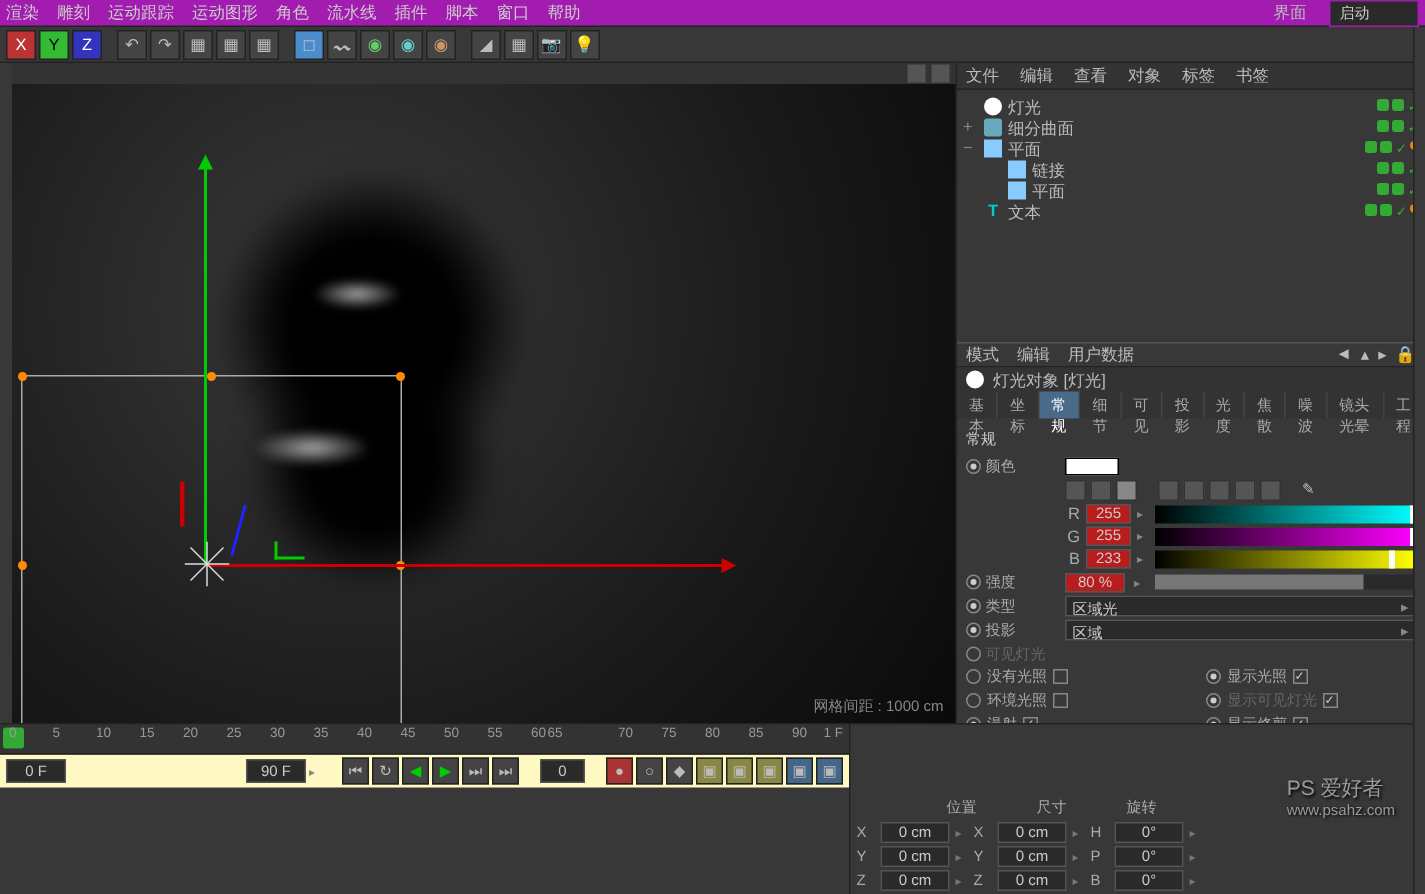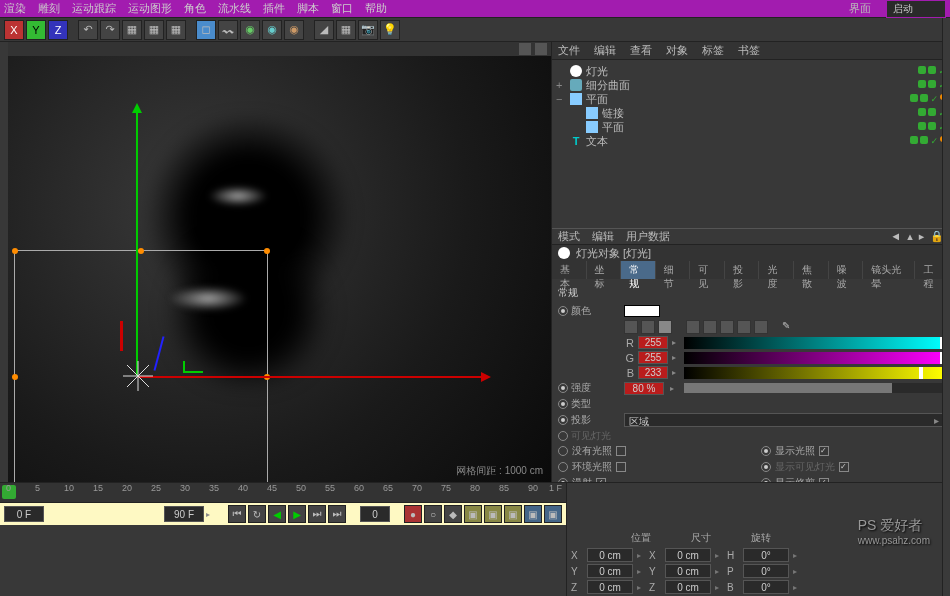--- a/index.html
+++ b/index.html
@@ -11,21 +11,21 @@
 .layout-select { background: #2a2a2a; border: 1px solid #a21caf; color: #ccc; font-size: 10px; padding: 1px 6px; width: 60px; }
 .toolbar { height: 24px; background: #383838; display: flex; align-items: center; padding: 2px 4px; gap: 2px; border-bottom: 1px solid #222; }
 .tool-btn { width: 20px; height: 20px; background: #444; border: 1px solid #222; display: flex; align-items: center; justify-content: center; font-size: 11px; cursor: pointer; }
 .tool-btn.axis-x { background: #b33; color: #fff; }
 .tool-btn.axis-y { background: #3b3; color: #000; }
 .tool-btn.axis-z { background: #33b; color: #fff; }
 .tool-btn.cube { background: #4a8ccc; }
 .tool-sep { width: 6px; }
 .main-area { display: flex; height: 440px; }
 .left-toolbar { width: 8px; background: #383838; }
-.viewport-container { width: 543px; height: 440px; display: flex; flex-direction: column; }
+.viewport-container { width: 629px; height: 440px; display: flex; flex-direction: column; }
 .viewport-tabs { height: 14px; background: #333; display: flex; justify-content: flex-end; align-items: center; padding: 0 4px; gap: 4px; }
 .vp-tab-icon { width: 12px; height: 12px; background: #555; }
 .viewport { flex: 1; background: radial-gradient(circle at 35% 35%, #3a3a3a 0%, #1a1a1a 60%, #0a0a0a 100%); position: relative; overflow: hidden; }
 .dark-shape { position: absolute; left: 130px; top: 60px; width: 220px; height: 200px; background: radial-gradient(circle, #000 40%, transparent 70%); border-radius: 50%; filter: blur(8px); }
 .dark-shape2 { position: absolute; left: 150px; top: 180px; width: 180px; height: 150px; background: radial-gradient(circle, #000 40%, transparent 70%); border-radius: 50%; filter: blur(10px); }
 .highlight { position: absolute; background: radial-gradient(ellipse, #aaa 0%, transparent 70%); filter: blur(3px); }
 .selection-box { position: absolute; left: 6px; top: 194px; width: 254px; height: 254px; border: 1px solid #aaa; }
 .sel-handle { position: absolute; width: 6px; height: 6px; background: #ff8c00; border-radius: 50%; }
 .axis-arrow-y { position: absolute; left: 128px; top: 50px; width: 2px; height: 270px; background: #0c0; }
 .axis-arrow-y::before { content: ''; position: absolute; top: -8px; left: -4px; border: 5px solid transparent; border-bottom: 10px solid #0c0; }
@@ -346,20 +346,21 @@
           <span class="rgb-spin">▸</span>
           <div class="intensity-slider">
               <div class="intensity-fill"></div>
             </div>
         </div>
         <div class="attr-row">
           <span class="attr-label">
               <span class="radio on"></span>
               <span>类型</span>
             </span>
+          <div class="dropdown">区域光</div>
         </div>
         <div class="attr-row">
           <span class="attr-label">
               <span class="radio on"></span>
               <span>投影</span>
             </span>
           <div class="dropdown">区域</div>
         </div>
         <div class="attr-row">
           <span class="attr-label" style="color:#666">
@@ -414,21 +415,21 @@
         <span class="ruler-tick" style="left: 93px;">15</span>
         <span class="ruler-tick" style="left: 122px;">20</span>
         <span class="ruler-tick" style="left: 151px;">25</span>
         <span class="ruler-tick" style="left: 180px;">30</span>
         <span class="ruler-tick" style="left: 209px;">35</span>
         <span class="ruler-tick" style="left: 238px;">40</span>
         <span class="ruler-tick" style="left: 267px;">45</span>
         <span class="ruler-tick" style="left: 296px;">50</span>
         <span class="ruler-tick" style="left: 325px;">55</span>
         <span class="ruler-tick" style="left: 354px;">60</span>
-        <span class="ruler-tick" style="left: 383px;">65</span>
+        <span class="ruler-tick" style="left: 365px;">65</span>
         <span class="ruler-tick" style="left: 412px;">70</span>
         <span class="ruler-tick" style="left: 441px;">75</span>
         <span class="ruler-tick" style="left: 470px;">80</span>
         <span class="ruler-tick" style="left: 499px;">85</span>
         <span class="ruler-tick" style="left: 528px;">90</span>
         <span class="ruler-tick" style="right: 4px;">1 F</span>
       </div>
     <div class="timeline-controls">
       <input class="tc-input" value="0 F" style="">
       <div style="flex:1"></div>

